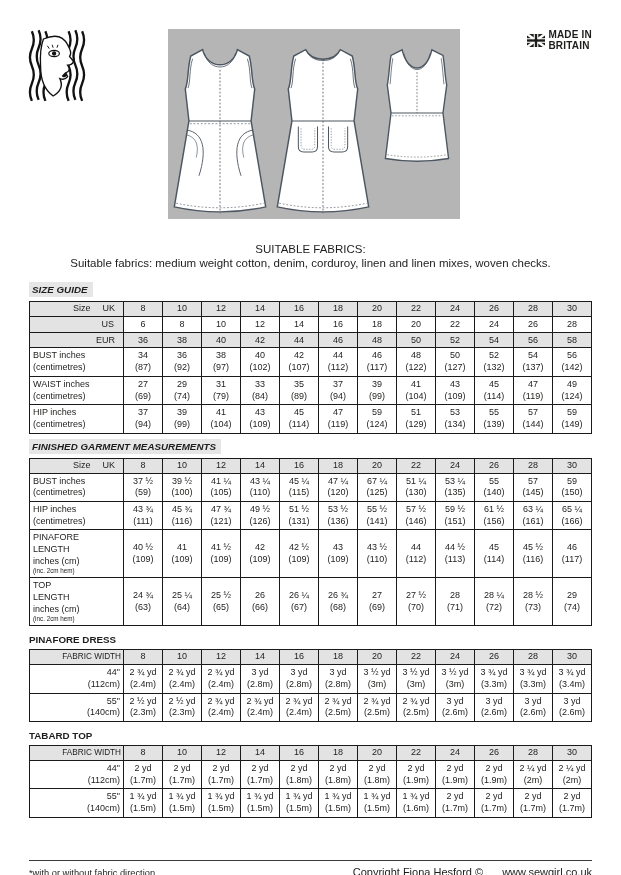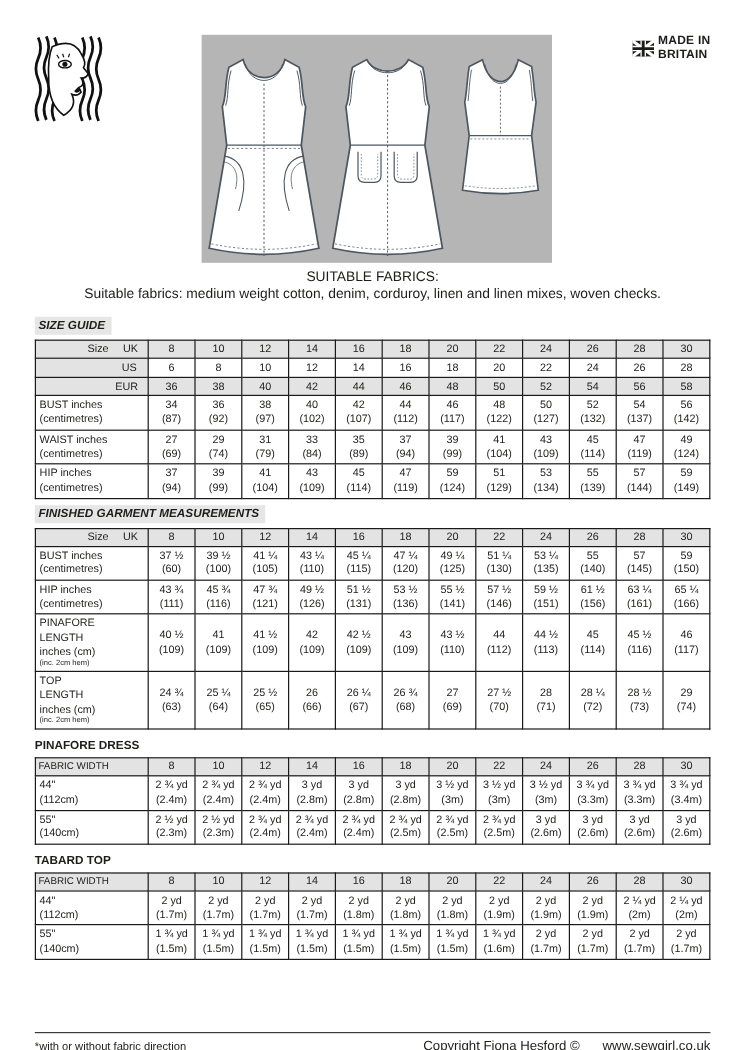--- a/index.html
+++ b/index.html
@@ -13,41 +13,41 @@
   .header { position:relative; height:222px; }
   .logo { position:absolute; left:28px; top:28px; width:58px; height:80px; }
   .garment-panel {
     position:absolute; left:168px; top:29px; width:292px; height:190px;
     background:#b5b5b5; display:flex; align-items:flex-start;
     justify-content:center; gap:7px; padding-top:17px;
   }
   .badge { position:absolute; right:29px; top:30px; display:flex; gap:3px; align-items:flex-end; }
   .badge-text { font-weight:bold; font-size:10px; line-height:1.05; letter-spacing:0.2px; color:#1d1d1b; }
   
-  .fabrics { text-align:center; font-size:11.5px; line-height:1.25; margin:2px 0 8px; }
+  .fabrics { text-align:center; font-size:11.5px; line-height:1.25; margin:20px 0 8px; }
   .fabrics .t1 { display:block; }
   .fabrics .t2 { display:block; }
   
   .content { padding:0 29px; }
   .sec-label {
     display:inline-block; background:#e6e6e6; font-weight:bold;
     font-size:9.8px; padding:2px 5px 2px 3px; margin:3px 0 4px;font-style:italic;
   }
   .plain-label { display:block; font-weight:bold; font-size:9.8px; margin:8px 0 4px; }
   .fr-row { display:flex; align-items:center; gap:12px; margin-top:4px; }
   .fr-row .note { font-weight:bold; font-size:9.3px; }
   
   table { border-collapse:collapse; width:100%; table-layout:fixed; margin-bottom:2px; }
   col.c0 { width:94px; }
   td {
     border:1px solid #1a1a1a; text-align:center; vertical-align:middle;
     font-size:9px; line-height:1.3; padding:2px 1px; white-space:pre-line;
   }
   td.lbl { text-align:left; padding:2px 3px; }
-  td.lbl.ctr { text-align:left; }
+  td.lbl.ctr { text-align:right; }
   td.lbl.sm { font-size:8.2px; }
   .shade { background:#e3e3e3; }
   tr.hdr td { height:15px; padding:1px 2px; }
   tr.tall td { height:46px; }
   .split { display:flex; justify-content:space-between; padding:0 6px 0 1px;margin-left:40px; }
   .tiny { display:block; font-size:6.3px; line-height:1.25; }
   
   .footer {
     position:absolute; left:29px; right:29px; top:836px;
     border-top:1px solid #3a3a3a; padding-top:5px;
@@ -316,32 +316,32 @@
             <td class="val shade">22</td>
             <td class="val shade">24</td>
             <td class="val shade">26</td>
             <td class="val shade">28</td>
             <td class="val shade">30</td>
           </tr>
           <tr>
             <td class="lbl">BUST inches
 (centimetres)</td>
             <td class="val">37 ½
-(60)</td>
+(59)</td>
             <td class="val">39 ½
 (100)</td>
             <td class="val">41 ¼
 (105)</td>
             <td class="val">43 ¼
 (110)</td>
             <td class="val">45 ¼
 (115)</td>
             <td class="val">47 ¼
 (120)</td>
-            <td class="val">49 ¼
+            <td class="val">67 ¼
 (125)</td>
             <td class="val">51 ¼
 (130)</td>
             <td class="val">53 ¼
 (135)</td>
             <td class="val">55
 (140)</td>
             <td class="val">57
 (145)</td>
             <td class="val">59

